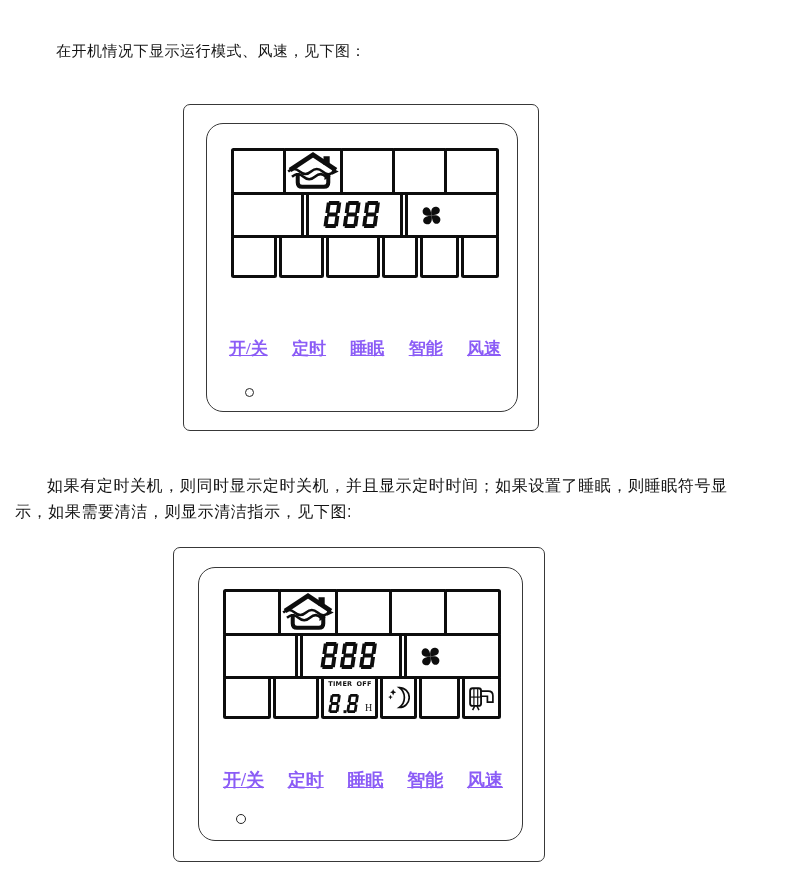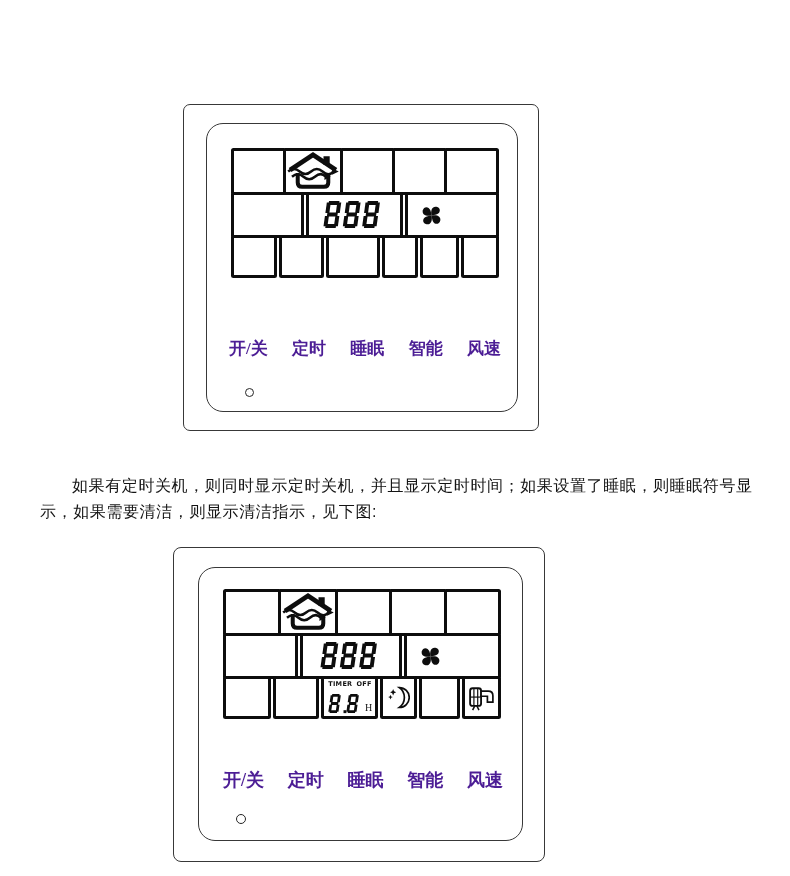--- a/index.html
+++ b/index.html
@@ -1,49 +1,50 @@
 <!DOCTYPE html>
 <html><head>
 <meta charset="utf-8">
 <style>
   html,body{margin:0;padding:0;background:#ffffff;}
   body{width:790px;height:876px;position:relative;font-family:"Liberation Sans",sans-serif;color:#141414;overflow:hidden;}
   .page{position:absolute;inset:0;background:#ffffff;}
   .heading{position:absolute;left:105px;top:15px;font-size:15.5px;font-weight:700;letter-spacing:0.5px;}
   .intro{position:absolute;left:56px;top:42px;font-size:15px;letter-spacing:0.5px;}
-  .bodypara{position:absolute;left:40px;top:473px;width:716px;font-size:16px;line-height:26px;letter-spacing:0.6px;text-indent:2em;text-align:left;}
+  .bodypara{position:absolute;left:15px;top:473px;width:716px;font-size:16px;line-height:26px;letter-spacing:0.6px;text-indent:2em;text-align:left;}
   .panel{position:absolute;border:1.6px solid #383838;border-radius:7px;background:#fff;}
   .panel-inner{position:absolute;border:1.6px solid #383838;border-radius:17px;background:#fff;}
   .lcd-grid{position:absolute;}
   .lcdrow{display:flex;}
   .lcdrow + .lcdrow{margin-top:-3px;}
   .cell{border:3px solid #0d0d0d;background:#fff;border-radius:2.5px;box-sizing:border-box;display:flex;align-items:center;justify-content:center;overflow:visible;position:relative;}
   .r1 .cell{height:47px;flex:1;}
   .r1 .cell + .cell{margin-left:-3px;}
   .r2 .cell{height:46px;}
   .r2{gap:2px;}
   .r3 .cell{height:43px;}
   .r3{gap:2px;}
   .f74{flex:74;} .f102{flex:102;} .f85{flex:85;}
   .g46{flex:46;} .g45{flex:45;} .g56{flex:56;} .g35{flex:35;} .g38{flex:38;} .g37{flex:37;}
   .fanc{justify-content:flex-start;padding-left:11px;}
   .seg{display:flex;align-items:center;justify-content:center;}
-  .btns{position:absolute;display:flex;justify-content:space-between;font-family:"Liberation Serif",serif;font-weight:600;color:#4c1d95;white-space:nowrap;}
+  .btns{position:absolute;display:flex;justify-content:space-between;font-family:"Liberation Serif",serif;font-weight:600;color:#8b5cf6;white-space:nowrap;text-decoration:underline;}
   .led{position:absolute;border:1.7px solid #262626;border-radius:50%;background:#fff;box-sizing:border-box;}
   .timer-box{width:100%;height:100%;display:flex;flex-direction:column;justify-content:space-between;padding:2px 1px 2px 2px;box-sizing:border-box;}
   .timer-top{display:flex;justify-content:space-between;font-family:"DejaVu Sans",sans-serif;font-size:6.5px;font-weight:700;letter-spacing:0.3px;line-height:7px;padding:0 2px;}
   .timer-bottom{display:flex;align-items:flex-end;justify-content:center;gap:2px;}
   .timer-unit{font-family:"Liberation Serif",serif;font-size:10px;line-height:10px;padding-bottom:1px;}
   svg{display:block;}
 </style>
 </head>
 <body>
 
 <div class="page">
 
+  <div class="intro">在开机情况下显示运行模式、风速，见下图：</div>
 
   <div class="panel" style="left:183px;top:104px;width:354px;height:325px;">
     <div class="panel-inner" style="left:22px;top:18px;width:310px;height:287px;"></div>
 
     <div class="lcd-grid" style="left:47px;top:43px;width:268px;">
       <div class="lcdrow r1">
         <div class="cell"></div>
         <div class="cell">
           <svg width="54" height="42" viewBox="0 0 56 44" stroke="#0d0d0d" fill="none">
             <polyline points="4,20 28,4 52,20" stroke-width="5"></polyline>
@@ -118,21 +119,21 @@
       <span>定时</span>
       <span>睡眠</span>
       <span>智能</span>
       <span>风速</span>
     </div>
     <div class="led" style="left:61px;top:283px;width:9px;height:9px;"></div>
   </div>
 
   <div class="bodypara">如果有定时关机，则同时显示定时关机，并且显示定时时间；如果设置了睡眠，则睡眠符号显示，如果需要清洁，则显示清洁指示，见下图:</div>
 
-  <div class="panel" style="left:173px;top:547px;width:370px;height:313px;border-radius:8px;">
+  <div class="panel" style="left:173px;top:547px;width:370px;height:313px;">
     <div class="panel-inner" style="left:24px;top:19px;width:323px;height:272px;"></div>
 
     <div class="lcd-grid" style="left:49px;top:41px;width:278px;">
       <div class="lcdrow r1">
         <div class="cell"></div>
         <div class="cell">
           <svg width="54" height="42" viewBox="0 0 56 44" stroke="#0d0d0d" fill="none">
             <polyline points="4,20 28,4 52,20" stroke-width="5"></polyline>
             <rect x="39" y="5.5" width="6.5" height="9" fill="#0d0d0d" stroke="none"></rect>
             <path d="M12,23 L12,33 Q12,37.5 16.5,37.5 L39.5,37.5 Q44,37.5 44,33 L44,23" stroke-width="4.2"></path>

